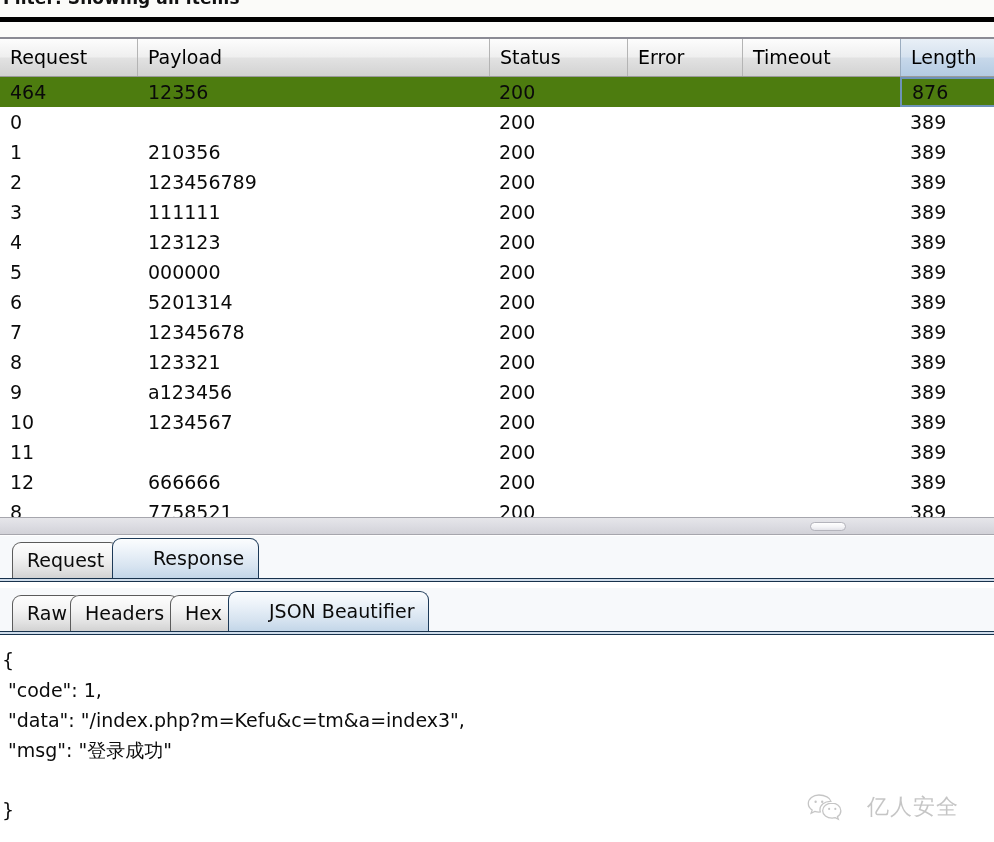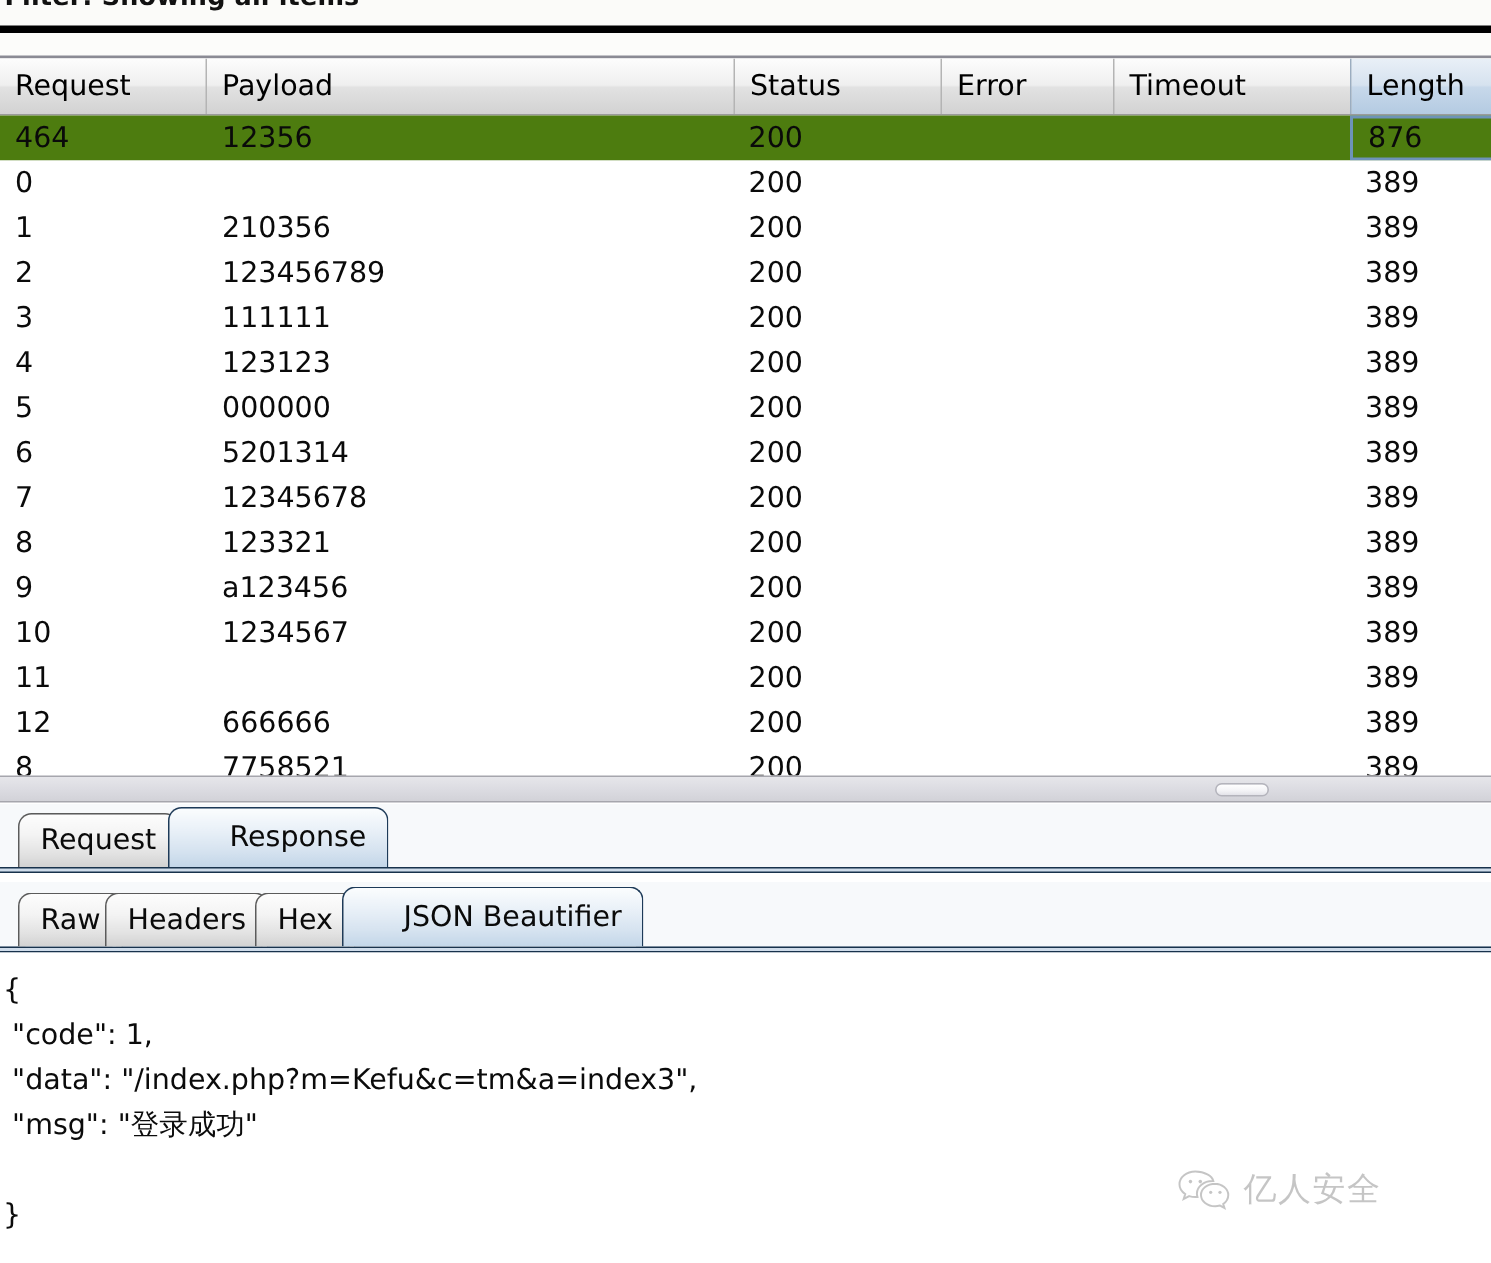--- a/index.html
+++ b/index.html
@@ -220,26 +220,26 @@
     font-family: "DejaVu Sans", "Liberation Sans", sans-serif;
     font-size: 19px;
     line-height: 30px;
     color: #0b0b0b;
     white-space: pre;
   }
 
   
   .watermark {
     position: absolute;
-    left: 784px; top: 778px;
+    left: 806px; top: 778px;
     width: 180px; height: 44px;
     opacity: .38;
     display: flex;
-    align-items: flex-start;
-    gap: 7px;
+    align-items: flex-end;
+    gap: 23px;
     pointer-events: none;
   }
   .watermark .wx-icon { width: 38px; height: 30px; position: relative; flex: none; }
   .watermark .wx-text {
     font-size: 22px;
     color: #6a6a6a;
     letter-spacing: 1px;
     font-family: "DejaVu Sans", "Liberation Sans", sans-serif;
     white-space: nowrap;
   }

